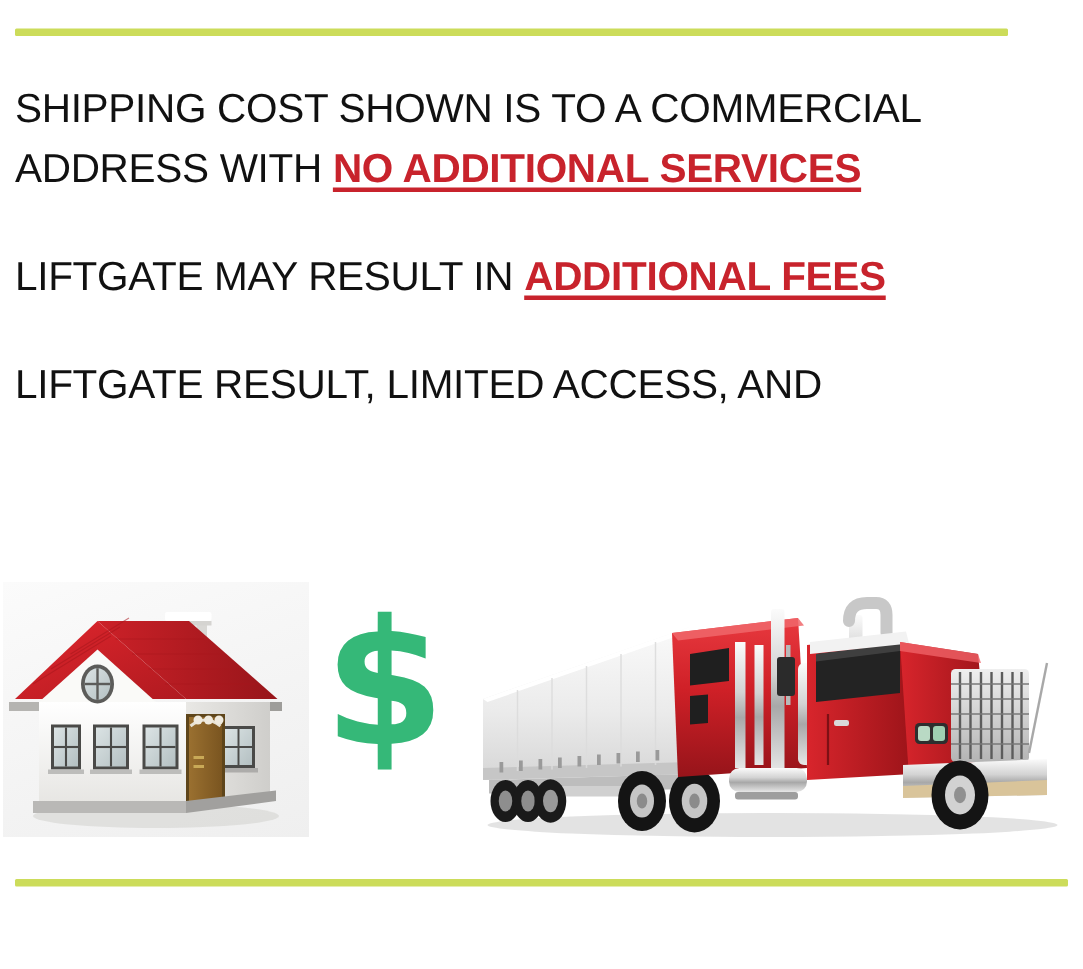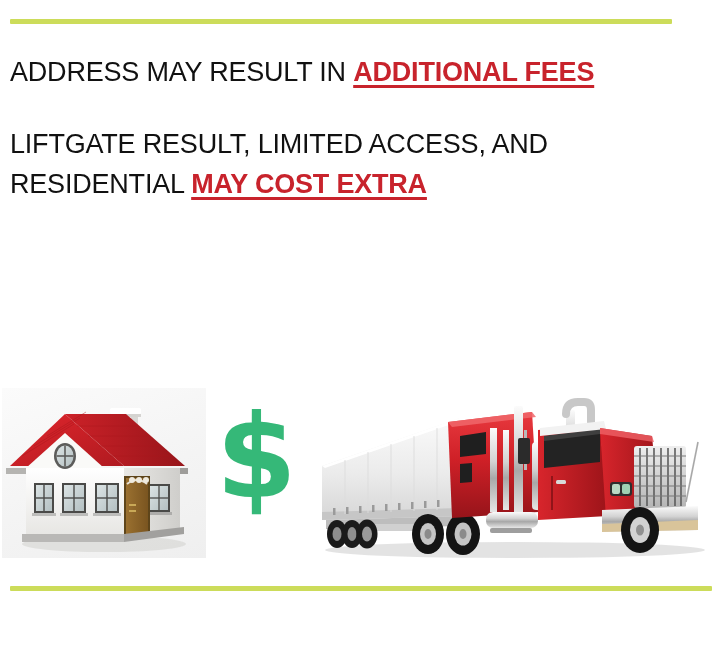--- a/index.html
+++ b/index.html
@@ -97,28 +97,31 @@
 </style>
 </head>
 <body>
 
 <div class="page">
 
   <div class="rule rule-top" style="background:#ccdc5a;"></div>
 
   <div class="text-block">
 
-
     <p class="para">
-      <span class="line"><span>ADDRESS MAY RESULT IN </span><span class="hl" style="color:#c8232c;">ADDITIONAL FEES</span></span>
+      <span class="line">SHIPPING COST SHOWN IS TO A COMMERCIAL</span>
+      <span class="line"><span>ADDRESS WITH </span><span class="hl" style="color:#c8232c;">NO ADDITIONAL SERVICES</span></span>
+    </p>
+
+    <p class="para">
+      <span class="line"><span>LIFTGATE MAY RESULT IN </span><span class="hl" style="color:#c8232c;">ADDITIONAL FEES</span></span>
     </p>
 
     <p class="para">
       <span class="line">LIFTGATE RESULT, LIMITED ACCESS, AND</span>
-      <span class="line"><span>RESIDENTIAL </span><span class="hl" style="color:#c8232c;">MAY COST EXTRA</span></span>
     </p>
 
   </div>
 
   <div class="media-row">
 
     <div class="house-photo">
       <svg width="204" height="170" viewBox="0 0 204 170" xmlns="http://www.w3.org/2000/svg">
         <defs>
           <linearGradient id="wallG" x1="0" y1="0" x2="0" y2="1">

